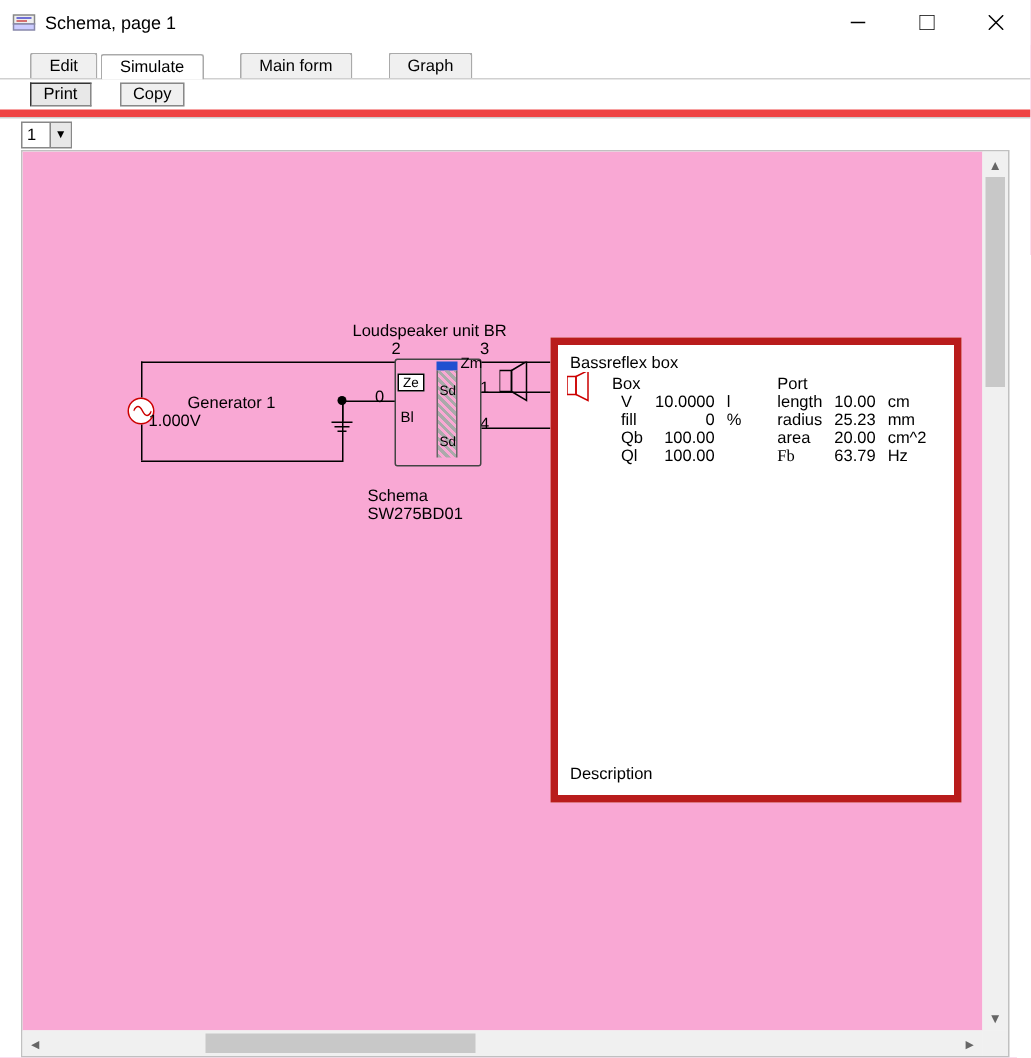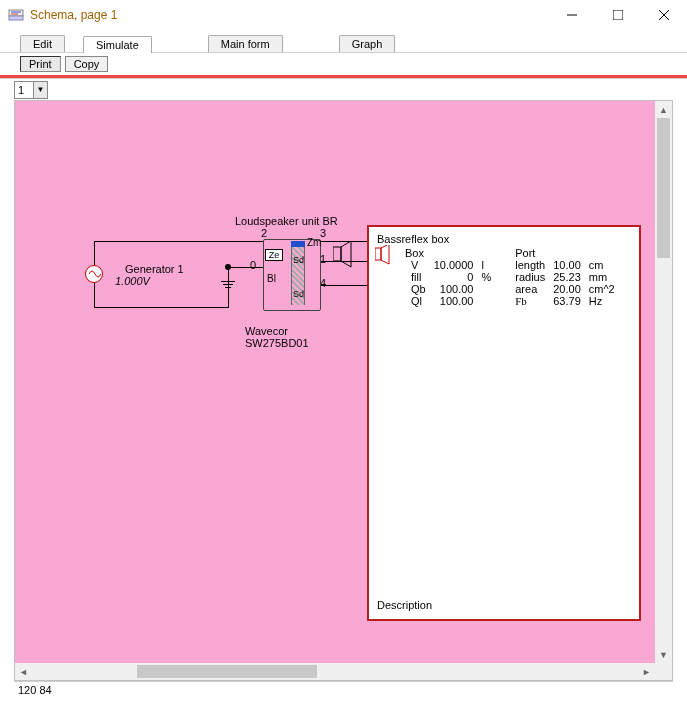--- a/index.html
+++ b/index.html
@@ -27,38 +27,38 @@
     padding: 0 0 0 8px;
     background: #fff;
   }
   .titlebar-icon {
     width: 16px; height: 16px;
     margin-right: 6px;
     display: inline-flex;
     align-items: center;
     justify-content: center;
   }
-  .titlebar-title { flex: 1; font-size: 12px; color: #a16207; }
+  .titlebar-title { flex: 1; font-size: 12px; color: #000000; }
   .titlebar-btns { display: flex; height: 100%; }
   .titlebar-btn {
     width: 46px;
     height: 30px;
     display: flex;
     align-items: center;
     justify-content: center;
     font-size: 10px;
     cursor: pointer;
   }
 
   
   .tabrow {
     display: flex;
     align-items: flex-end;
     padding-left: 20px;
-    gap: 16px;
+    gap: 0;
     height: 22px;
     border-bottom: none;
   }
   .tab {
     padding: 2px 12px;
     font-size: 11px;
     border: 1px solid #aaa;
     border-bottom: none;
     background: #f0f0f0;
     border-radius: 2px 2px 0 0;
@@ -68,23 +68,23 @@
   .tab.active {
     background: #fff;
     position: relative;
     top: 1px;
   }
   .tab.spacer { border: none; background: transparent; cursor: default; width: 20px; padding:0; }
 
   .toolbar1 {
     display: flex;
     padding: 2px 20px;
-    gap: 4px;
+    gap: 19px;
     border-top: 1px solid #d0d0d0;
-    border-bottom: 3px solid #ef4444;
+    border-bottom: 5px solid #ef4444;
     height: 26px;
     align-items: center;
   }
   .tbbtn {
     padding: 1px 8px;
     font-size: 11px;
     border: 1px solid #888;
     background: #f0f0f0;
     cursor: pointer;
   }
@@ -281,22 +281,22 @@
   .spksym {
     position: absolute;
     left: 248px; top: 24px;
     width: 20px; height: 40px;
   }
 
   .bassbox {
     position: absolute;
     left: 282px; top: 8px;
     width: 274px;
-    height: 396px;
-    border: 2px solid #b91c1c;
+    height: 310px;
+    border: 5px solid #b91c1c;
     background: #fff;
   }
   .bassbox-inner {
     padding: 6px 8px;
     font-size: 11px;
   }
   .bassbox table {
     font-size: 11px;
     border-collapse: collapse;
     margin-top: 2px;
@@ -395,21 +395,21 @@
         <div class="wire" style="left:143px; top:50px; width:1px; height:14px;"></div>
 
         <div style="position:absolute; left:140px; top:47px; width:6px; height:6px; background:#000; border-radius:50%;"></div>
 
         <div class="gen-circle">
           <svg class="gen-sine" viewBox="0 0 12 8">
             <path d="M0 4 Q3 -2 6 4 Q9 10 12 4" fill="none" stroke="#c00" stroke-width="1"></path>
           </svg>
         </div>
         <div class="label" style="left:40px; top:46px;">Generator 1</div>
-        <div class="label" style="left:30px; top:58px;font-style:italic;">1.000V</div>
+        <div class="label" style="left:14px; top:58px;">1.000V</div>
 
         <div class="ground">
           <div class="g1"></div>
             <div class="g2"></div>
             <div class="g3"></div>
         </div>
 
         <div style="position:absolute; left:178px; top:22px; width:58px; height:72px; border:1px solid #444; border-radius:2px;"></div>
         <div class="lsblock">
           <div class="zebox">Ze</div>
@@ -418,21 +418,21 @@
           <div class="label" style="left:44px; top:-4px; font-size:10px;">Zm</div>
           <div class="sdpattern"></div>
           <div class="label" style="left:30px; top:14px; font-size:9px;">Sd</div>
           <div class="label" style="left:30px; top:48px; font-size:9px;">Sd</div>
         </div>
 
         <div class="wire" style="left:236px; top:24px; width:46px; height:1px;"></div>
         <div class="wire" style="left:236px; top:44px; width:46px; height:1px;"></div>
         <div class="wire" style="left:236px; top:68px; width:46px; height:1px;"></div>
 
-        <div class="label" style="left:160px; top:108px;">Wavecor</div>
+        <div class="label" style="left:160px; top:108px;">Schema</div>
         <div class="label" style="left:160px; top:120px;">SW275BD01</div>
 
         <div class="spksym">
           <svg width="20" height="40">
             <rect x="0" y="6" width="8" height="14" fill="none" stroke="#000"></rect>
             <polygon points="8,6 18,0 18,26 8,20" fill="none" stroke="#000"></polygon>
           </svg>
         </div>
 
         <div class="bassbox">
@@ -506,17 +506,14 @@
     <div class="hscroll">
       <div class="sb-btn">◄</div>
       <div class="sb-track">
         <div class="sb-thumb"></div>
       </div>
       <div class="sb-btn">►</div>
     </div>
     <div class="sb-corner"></div>
   </div>
 
-  <div class="statusbar">
-    <span>120  84</span>
-  </div>
 
 </div>
 
 </body></html>

